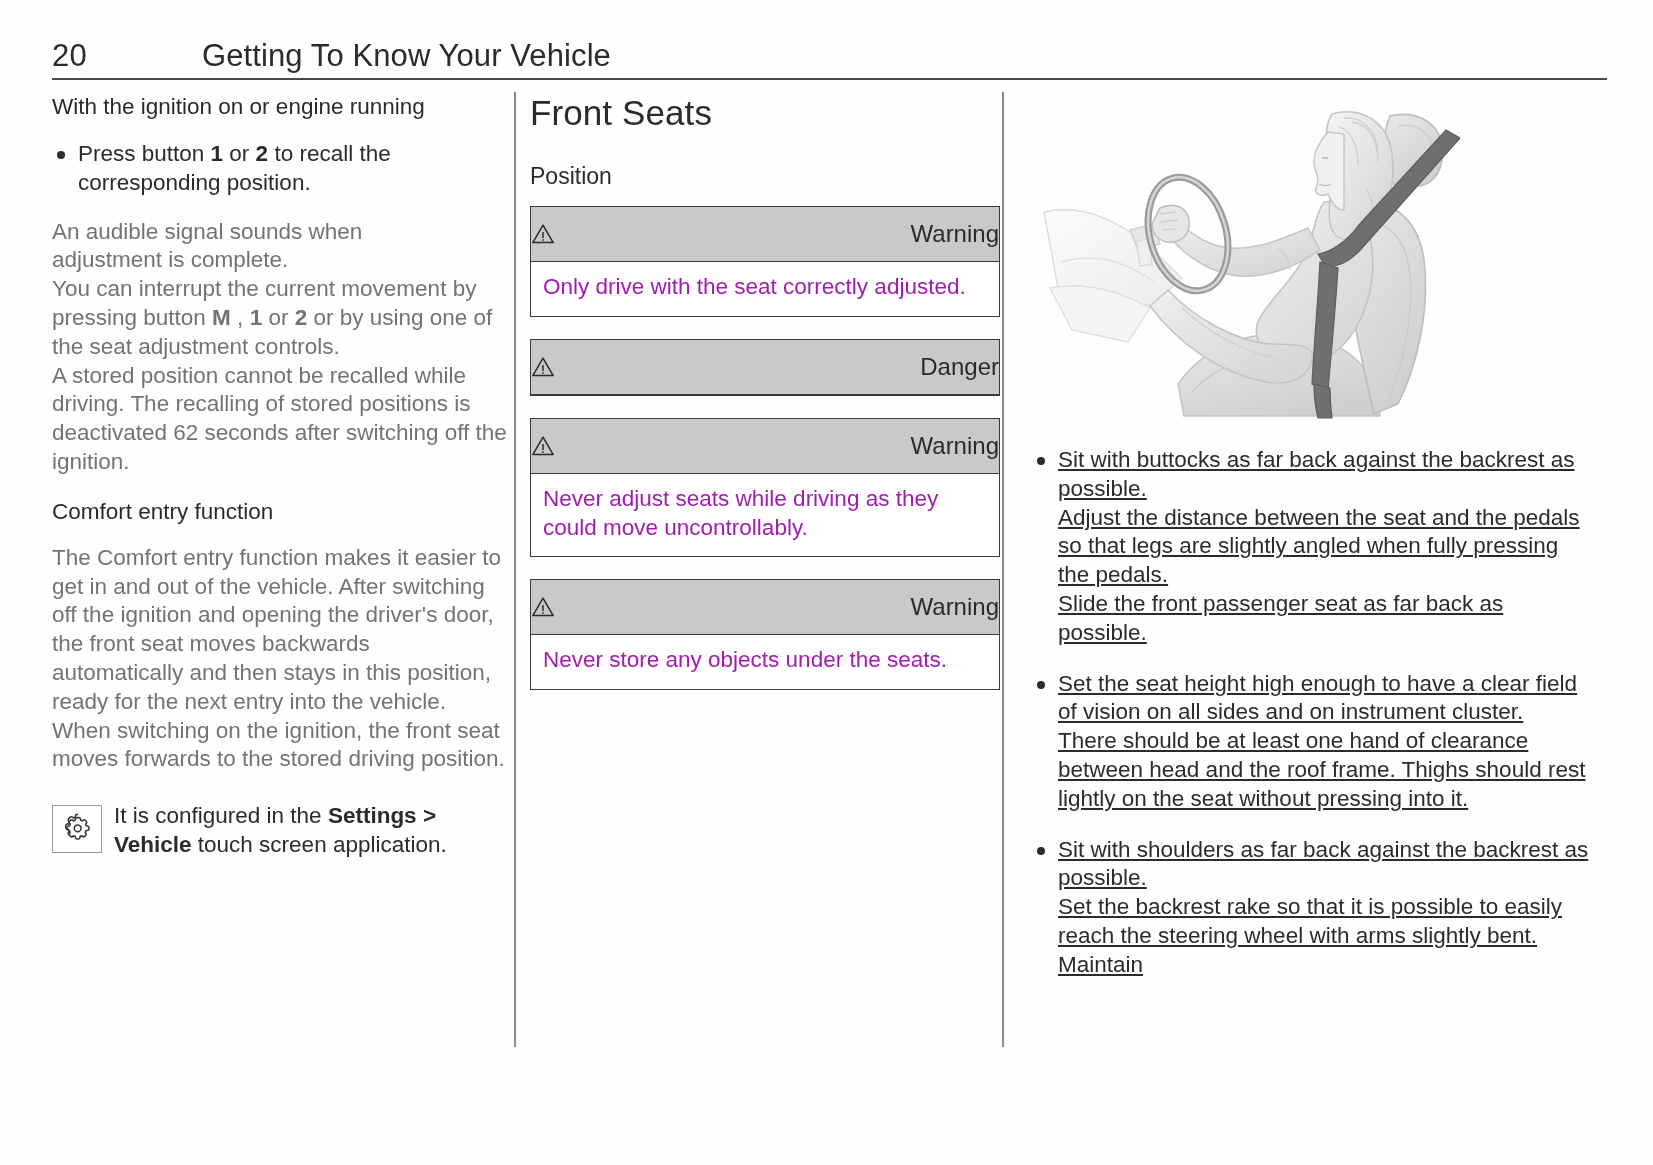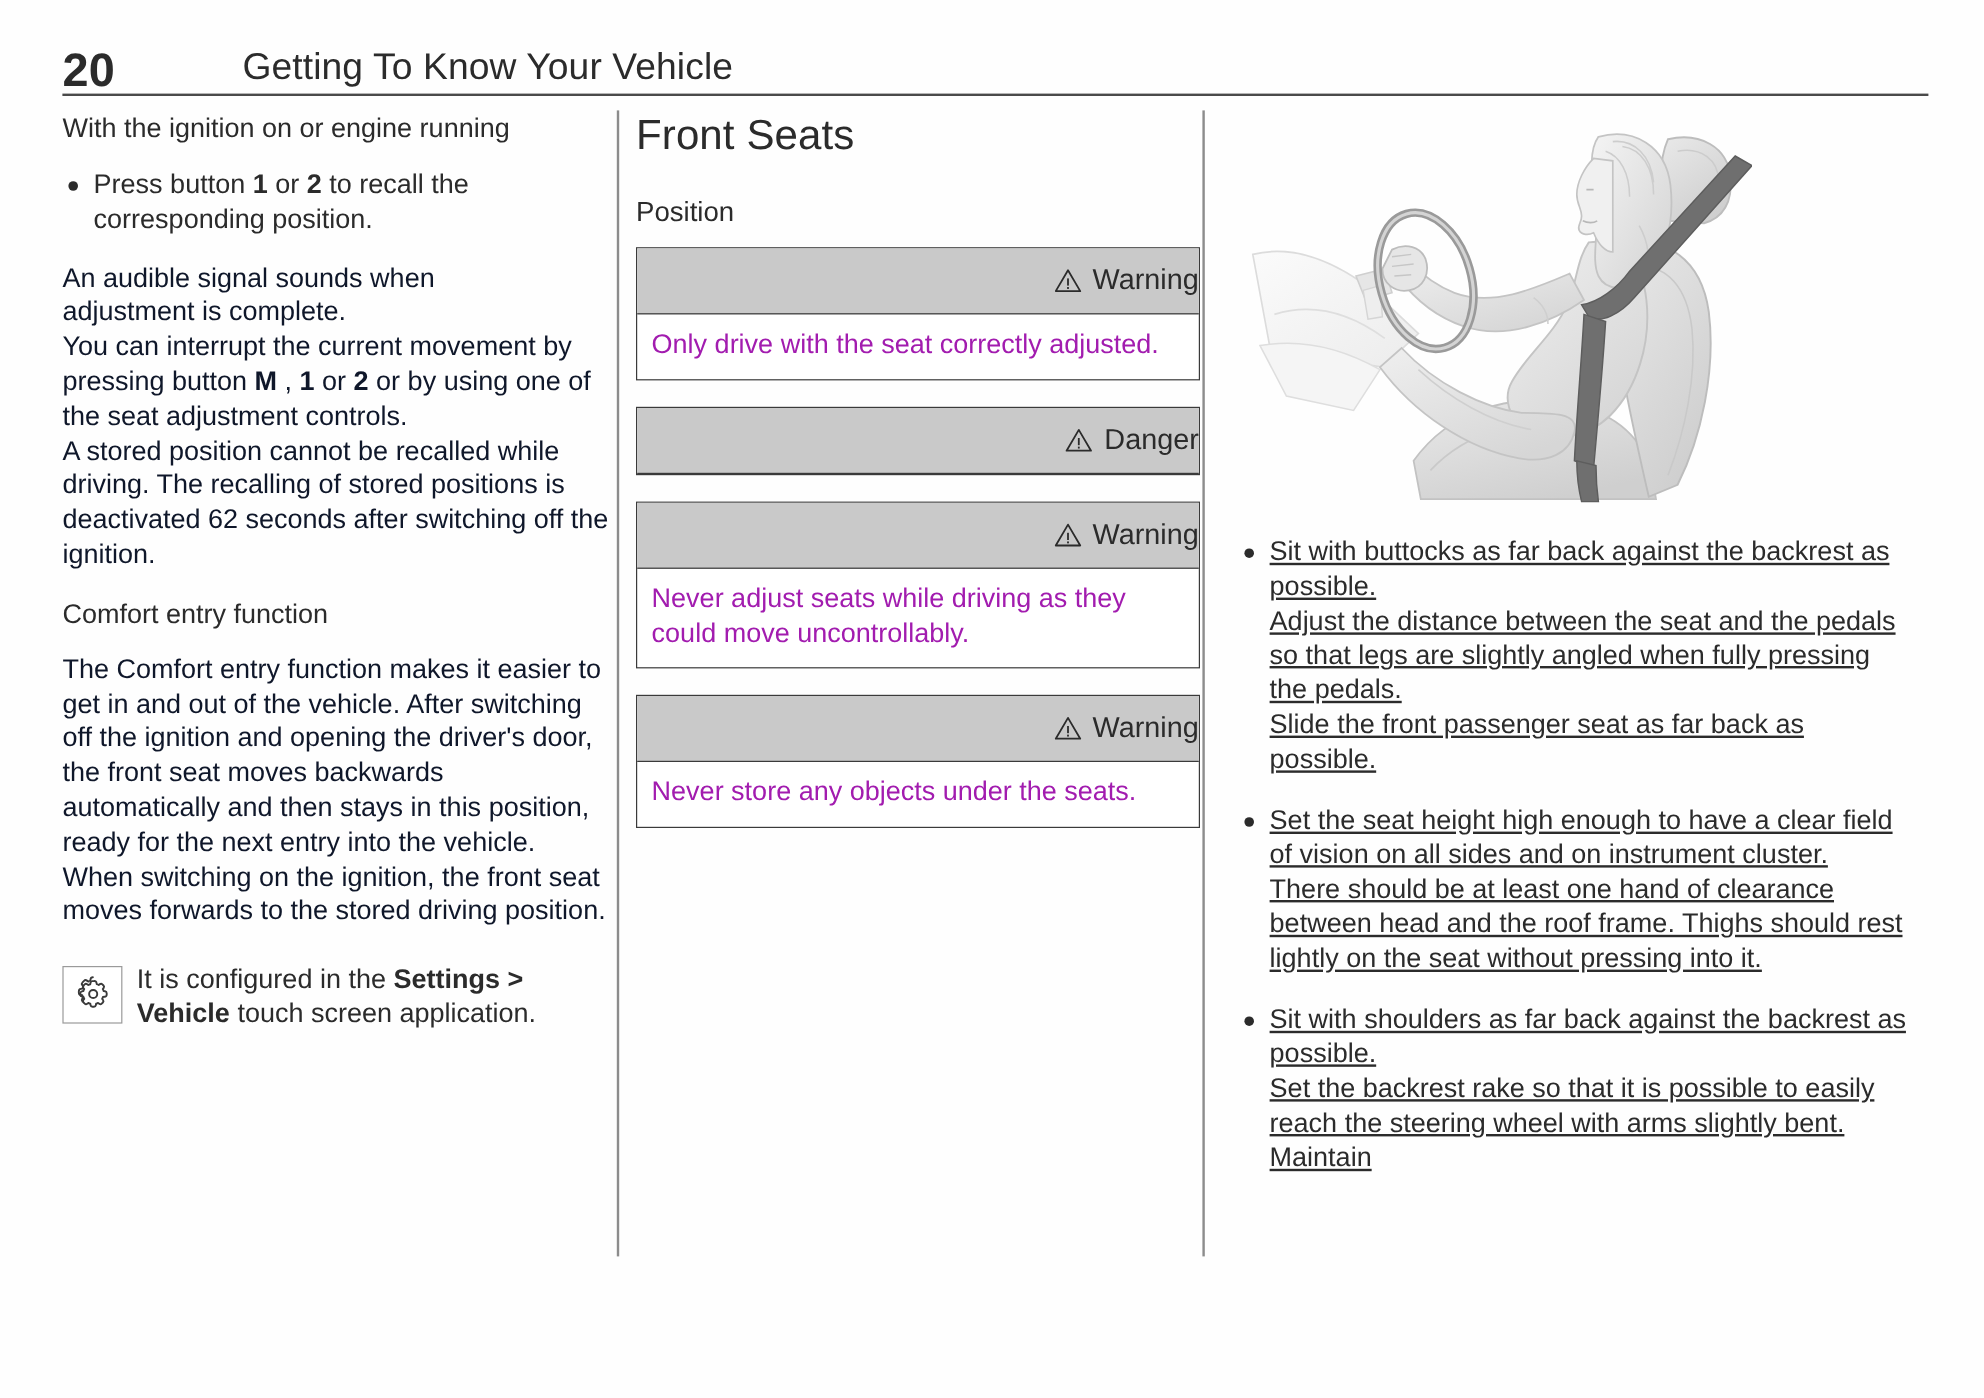--- a/index.html
+++ b/index.html
@@ -27,22 +27,22 @@
     position: absolute;
     left: 52px;
     top: 38px;
     width: 1555px;
     height: 44px;
   }
   .page-number {
     position: absolute;
     left: 0;
     top: 0;
-    font-size: 39px;
-    font-weight: 700;
+    font-size: 31px;
+    font-weight: 400;
     letter-spacing: 0.2px;
     color: #2b2b2b;
   }
   .header-title {
     position: absolute;
     left: 150px;
     top: 0;
     font-size: 31px;
     font-weight: 400;
     letter-spacing: 0.1px;
@@ -90,21 +90,21 @@
     font-size: 22.5px;
     line-height: 29px;
     font-weight: 400;
     color: #2b2b2b;
     margin: 0 0 18px 0;
   }
   p.body {
     font-size: 22.5px;
     line-height: 28.8px;
     font-weight: 400;
-    color: #0f172a;
+    color: #737373;
     margin: 0 0 20px 0;
   }
   p.body.tight { margin-bottom: 0; }
 
   .bullet-item {
     position: relative;
     padding-left: 26px;
     font-size: 22.5px;
     line-height: 28.8px;
     margin: 0 0 20px 0;
@@ -174,21 +174,21 @@
     border: 1.6px solid #3a3a3a;
     background: #ffffff;
     margin-bottom: 22px;
   }
   .notice-header {
     background: #c9c9c9;
     border-bottom: 1.6px solid #3a3a3a;
     height: 54px;
     display: flex;
     align-items: center;
-    justify-content: flex-end;
+    justify-content: space-between;
     gap: 9px;
     font-size: 24px;
     font-weight: 400;
     color: #2b2b2b;
   }
   .notice-header .warn-tri {
     display: inline-block;
     line-height: 0;
   }
   .notice-body {

